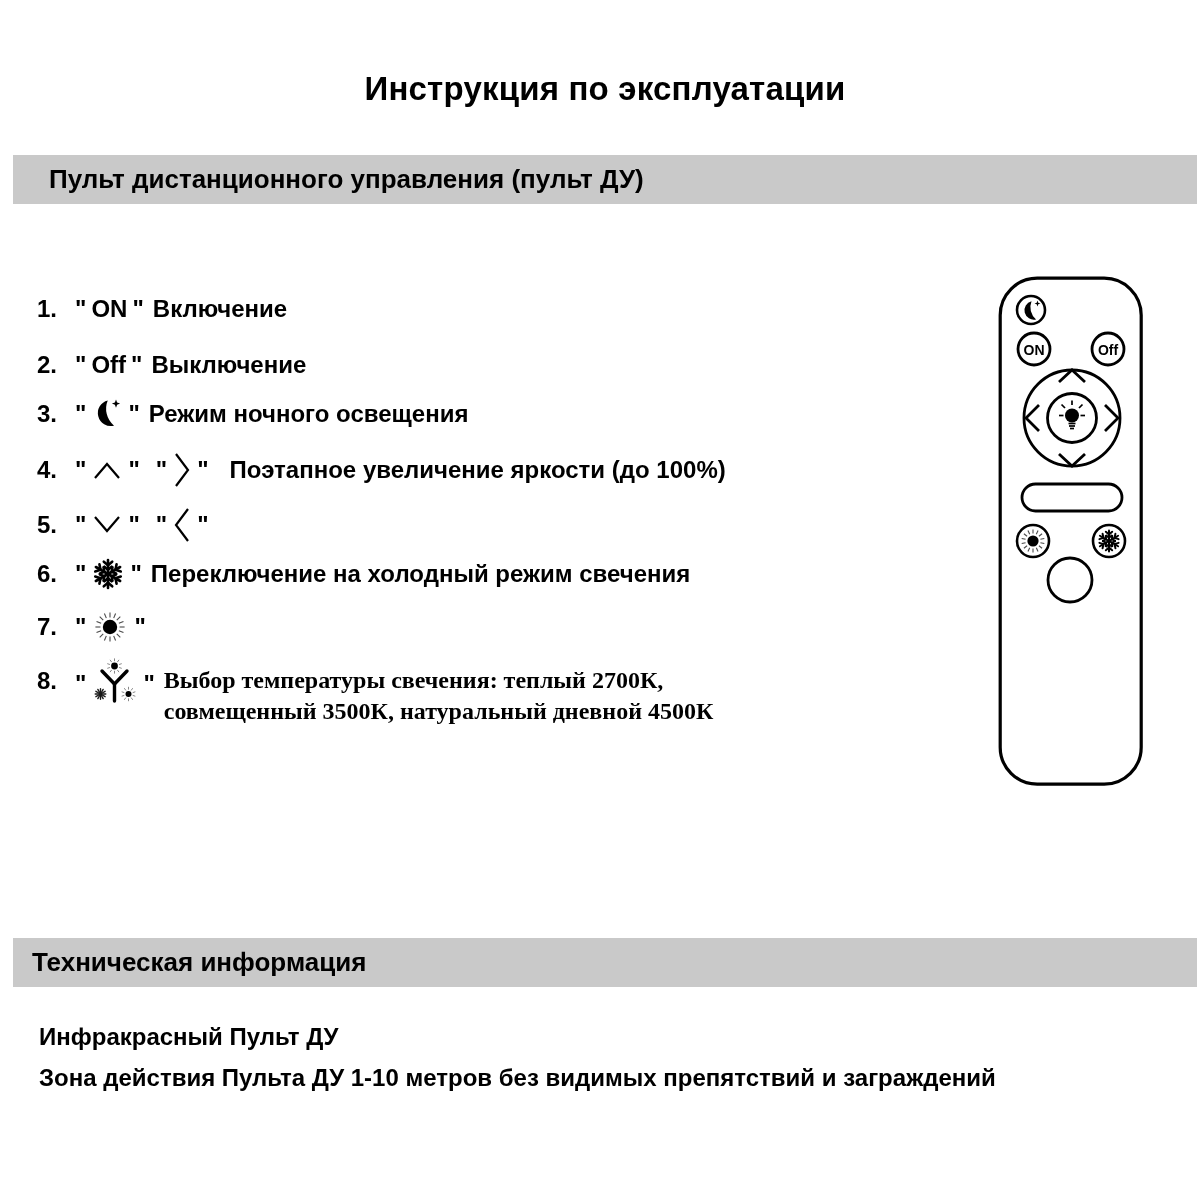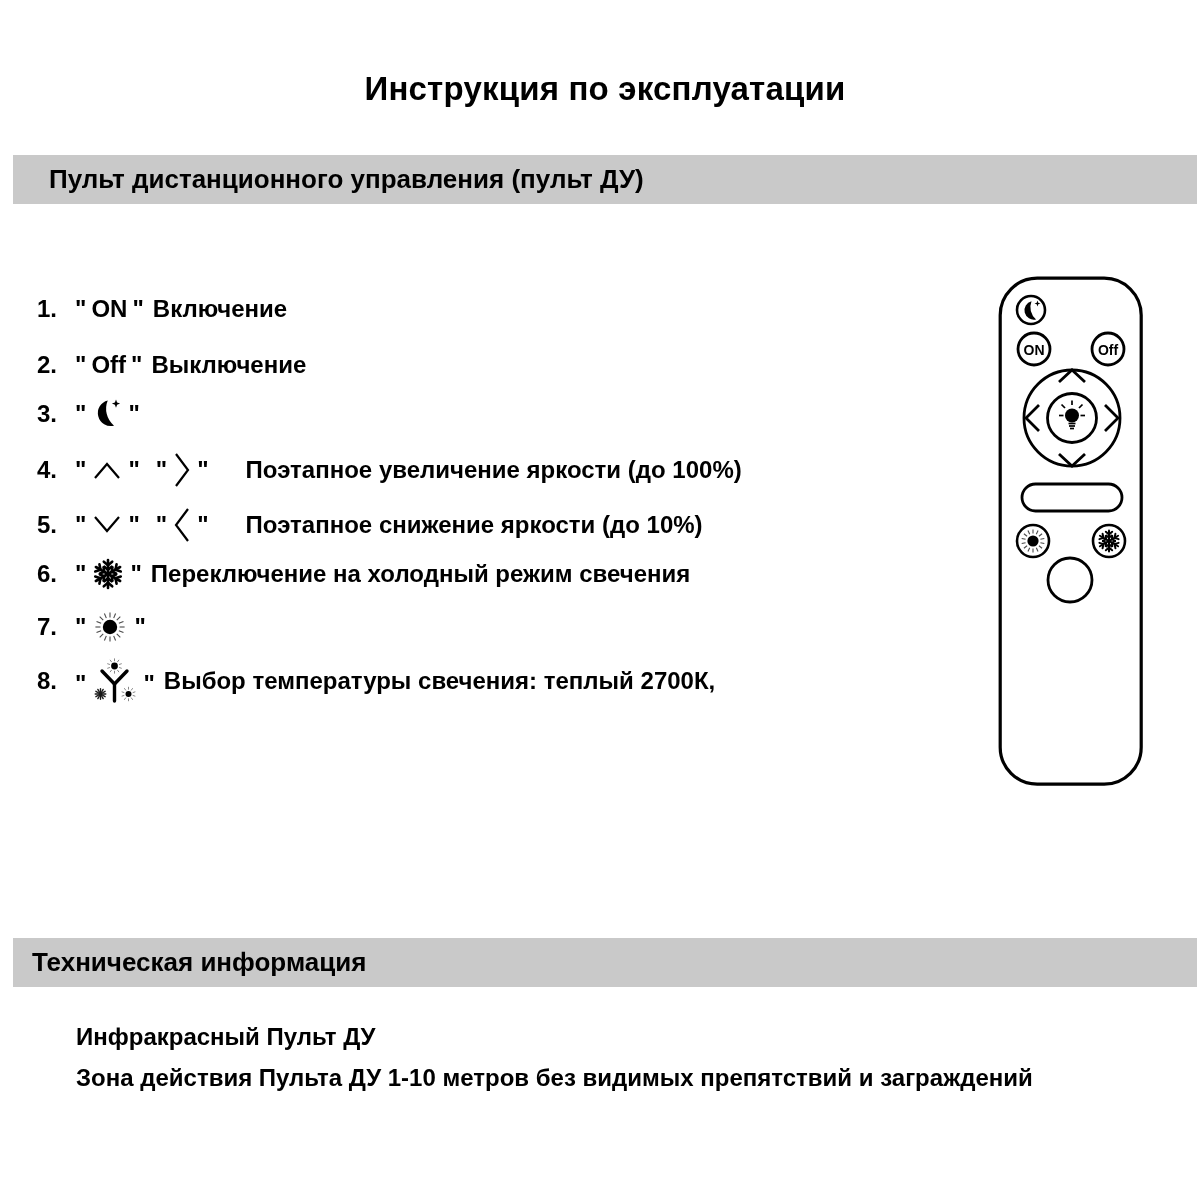--- a/index.html
+++ b/index.html
@@ -22,28 +22,28 @@
   .item{
     position:absolute;left:37px;display:flex;align-items:center;height:40px;
     font-size:24px;white-space:nowrap;
   }
   .item .num{margin-right:13px;}
   .item .q{margin:0 5px;}
   .item .tokgroup{display:inline-flex;align-items:center;}
   .item .tokgroup + .tokgroup{margin-left:6px;}
   .item .icon{display:inline-flex;align-items:center;}
   .item .desc{margin-left:4px;}
-  .item .desc.wide{margin-left:32px;}
+  .item .desc.wide{margin-left:16px;}
   .item.multiline{align-items:flex-start;height:auto;}
   .item.multiline .num,.item.multiline .q{height:36px;display:inline-flex;align-items:center;}
   .item.multiline .icon{margin-top:-5px;}
   .item.multiline .desc{padding-top:2px;white-space:normal;width:720px;}
-  .item.multiline .desc div{line-height:31px;}
+  .item.multiline .desc div{line-height:31px;font-family:Liberation Serif, serif;}
   .tech-block{position:absolute;left:39px;top:1022px;font-size:24px;}
-  .tech-block .tech-line{height:30px;line-height:30px;margin-bottom:11px;margin-left:37px;}
+  .tech-block .tech-line{height:30px;line-height:30px;margin-bottom:11px;}
   #remote{position:absolute;left:998px;top:276px;}
 </style>
 </head>
 <body>
 
 <div class="page-title">Инструкция по эксплуатации</div>
 
 <div class="section-bar" id="bar-remote">
   <span>Пульт дистанционного управления (пульт ДУ)</span>
 </div>
@@ -76,20 +76,23 @@
       <span class="tokgroup">
         <span class="q">"</span>
         <span class="icon">
           <svg width="32" height="32" viewBox="0 0 32 32">
       <path d="M20 3 A12 12 0 1 0 20 29 A22 22 0 0 1 20 3 Z" fill="#000" transform="rotate(-14 16 16)"></path>
       <path d="M25 1.5 l1.1 3 3 1.1 -3 1.1 -1.1 3 -1.1 -3 -3 -1.1 3 -1.1 Z" fill="#000"></path>
           </svg>
         </span>
         <span class="q">"</span>
       </span>
+      <span class="desc">
+        <div>Режим ночного освещения</div>
+      </span>
     </div>
     <div class="item" style="top: 450px;">
       <span class="num">4.</span>
       <span class="tokgroup">
         <span class="q">"</span>
         <span class="icon">
           <svg width="32" height="22" viewBox="0 0 32 22" fill="none">
       <polyline points="4,19 16,5 28,19" stroke="#000" stroke-width="2.2"></polyline>
           </svg>
         </span>
@@ -120,23 +123,20 @@
         <span class="q">"</span>
       </span>
       <span class="tokgroup">
         <span class="q">"</span>
         <span class="icon">
           <svg width="20" height="38" viewBox="0 0 20 38" fill="none">
       <polyline points="16,3 4,19 16,35" stroke="#000" stroke-width="2.2"></polyline>
           </svg>
         </span>
         <span class="q">"</span>
-      </span>
-      <span class="desc wide">
-        <div>Поэтапное снижение яркости (до 10%)</div>
       </span>
     </div>
     <div class="item" style="top: 554px;">
       <span class="num">6.</span>
       <span class="tokgroup">
         <span class="q">"</span>
         <span class="icon">
           <svg width="34" height="34" viewBox="0 0 34 34">
             <g transform="rotate(0 17 17)" stroke="#000" stroke-width="2.6" stroke-linecap="round">
               <line x1="17" y1="17" x2="17" y2="3"></line>
@@ -262,20 +262,21 @@
             <line x1="34.91" y1="39.56" x2="33.27" y2="41.82" stroke="#7a7a7a" stroke-width="0.9"></line>
             <line x1="33.32" y1="37.36" x2="30.65" y2="38.22" stroke="#7a7a7a" stroke-width="0.9"></line>
             <line x1="33.32" y1="34.64" x2="30.65" y2="33.78" stroke="#7a7a7a" stroke-width="0.9"></line>
             <line x1="34.91" y1="32.44" x2="33.27" y2="30.18" stroke="#7a7a7a" stroke-width="0.9"></line>
           </svg>
         </span>
         <span class="q">"</span>
       </span>
       <span class="desc">
         <div>Выбор температуры свечения: теплый 2700К,</div>
+        <div>совмещенный 3500К, натуральный дневной 4500К</div>
       </span>
     </div>
   </div>
 
 <svg id="remote" width="147" height="512" viewBox="0 0 147 512" fill="none" stroke="#000">
   <rect x="2.2" y="2.2" width="141" height="506" rx="37" fill="#fff" stroke-width="3.2"></rect>
 
   <g>
     <circle cx="33" cy="34" r="14" stroke-width="2.6"></circle>
     <g transform="translate(33,35) scale(0.72) translate(-16,-16)">

